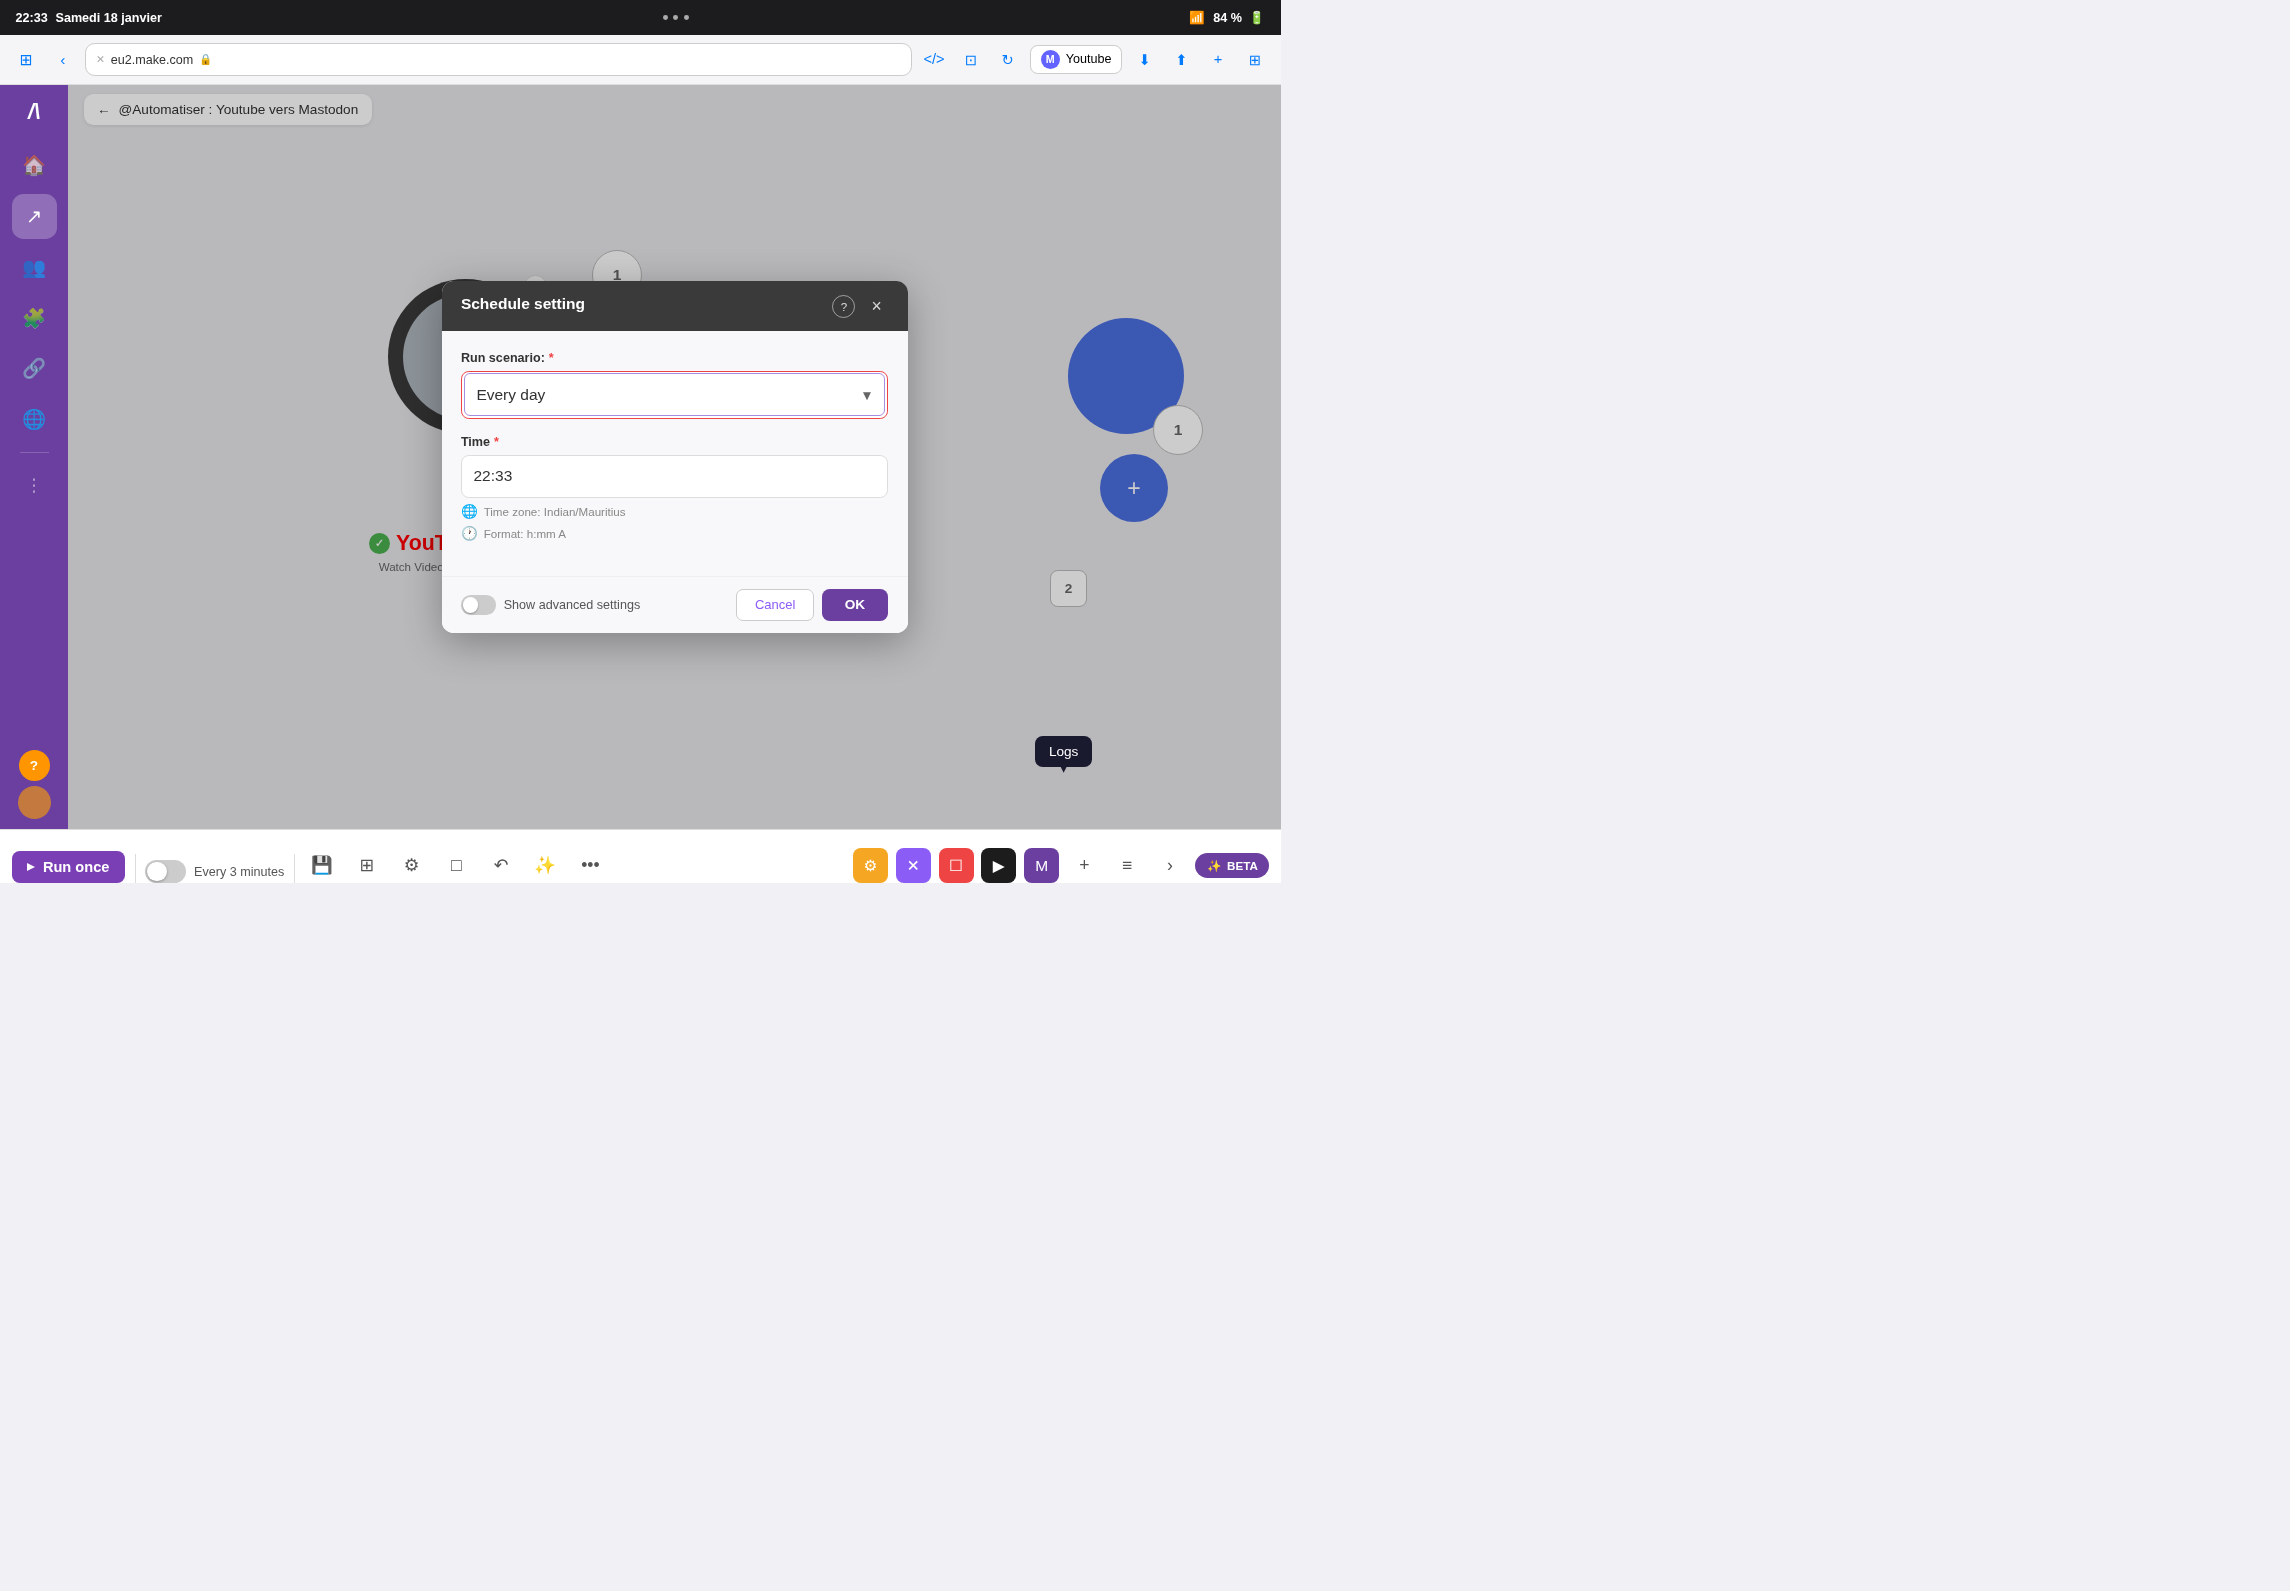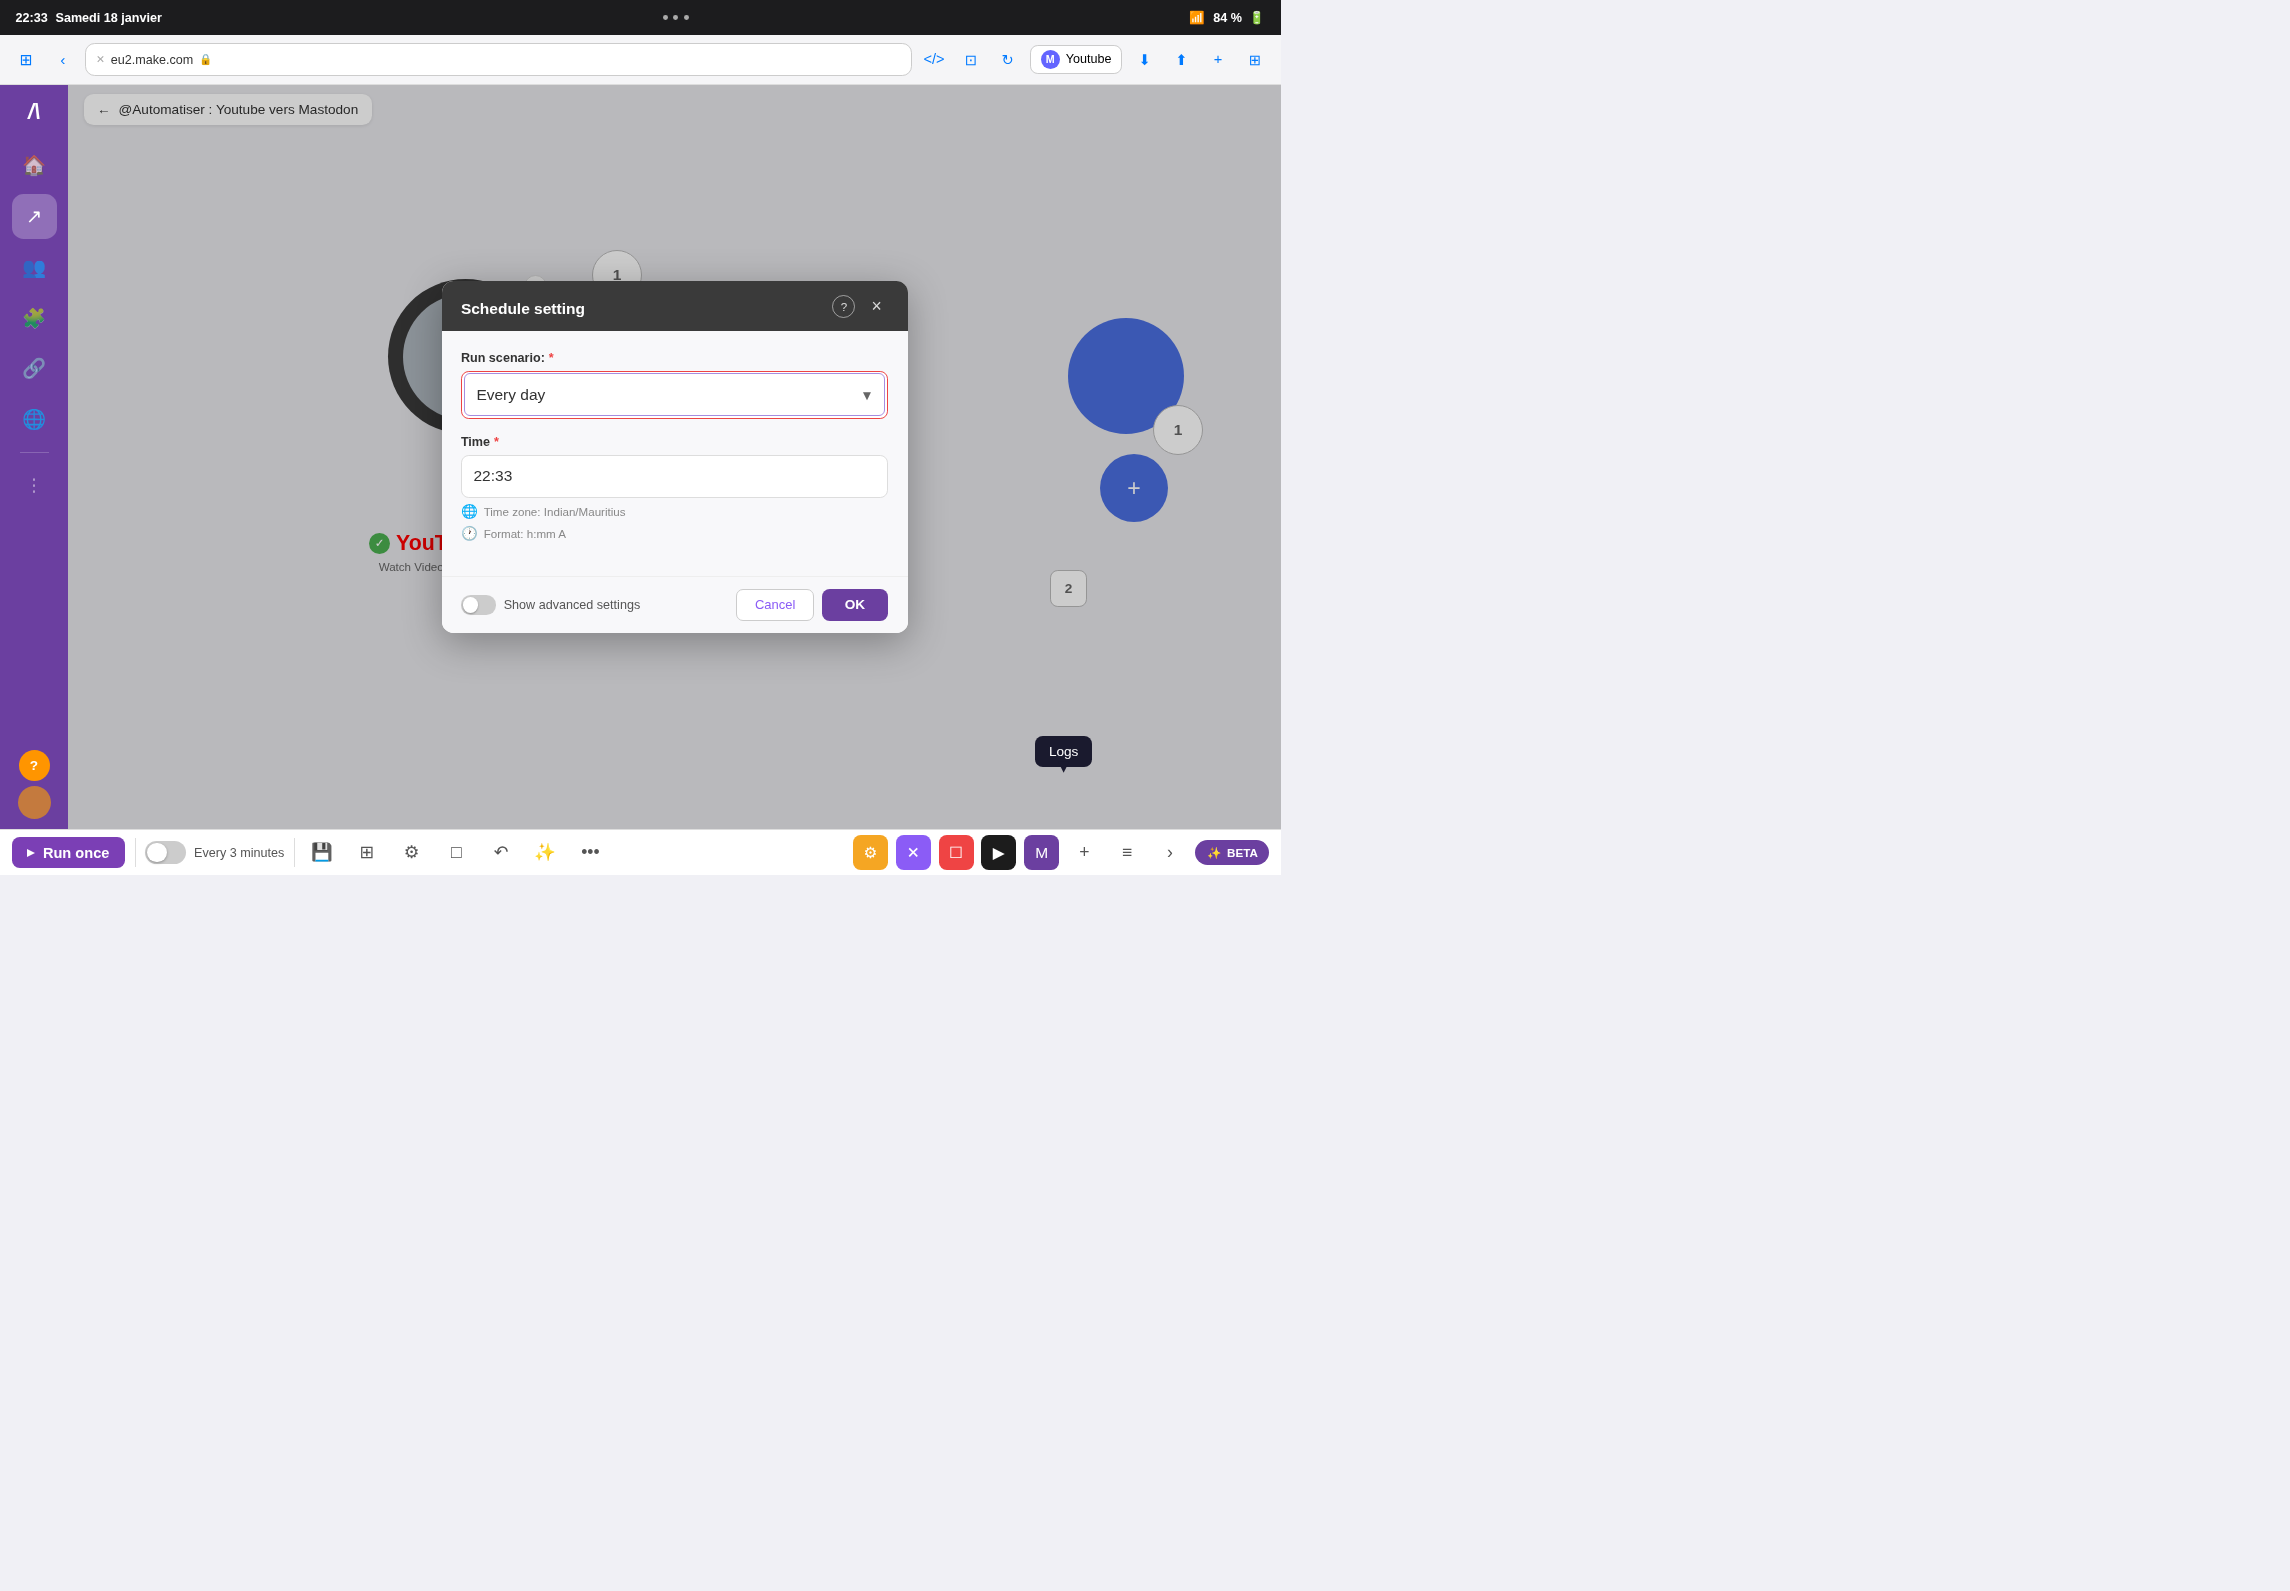--- a/index.html
+++ b/index.html
@@ -312,25 +312,25 @@
       width: 37px; height: 37px;
       border-radius: 7.8px;
       border: 1.9px solid #bbb;
       background: white;
       display: flex; align-items: center; justify-content: center;
       font-size: 13.6px; font-weight: bold; color: #666;
     }
 
     
     .bottom-toolbar {
-      height: 46px;
+      height: 54px;
       background: white;
       border-top: 1px solid #ddd;
       display: flex;
-      align-items: center;
+      align-items: flex-end;
       padding: 0 11.6px;
       gap: 9.7px;
     }
     .run-once-btn {
       display: flex; align-items: center; gap: 7.8px;
       background: #7b3fb5;
       color: white;
       border: none;
       border-radius: 7.8px;
       padding: 7.8px 15.5px;
@@ -431,21 +431,21 @@
       width: 466px;
       background: white;
       border-radius: 11.6px;
       overflow: hidden;
       box-shadow: 0 9.7px 39px rgba(0,0,0,0.3);
     }
     .dialog-header {
       background: #3a3a3a;
       padding: 13.6px 19.4px;
       display: flex;
-      align-items: flex-end;
+      align-items: flex-start;
       justify-content: space-between;
     }
     .dialog-title {
       color: white;
       font-size: 15.5px;
       font-weight: 600;
     }
     .dialog-header-actions {
       display: flex; align-items: center; gap: 9.7px;
     }

